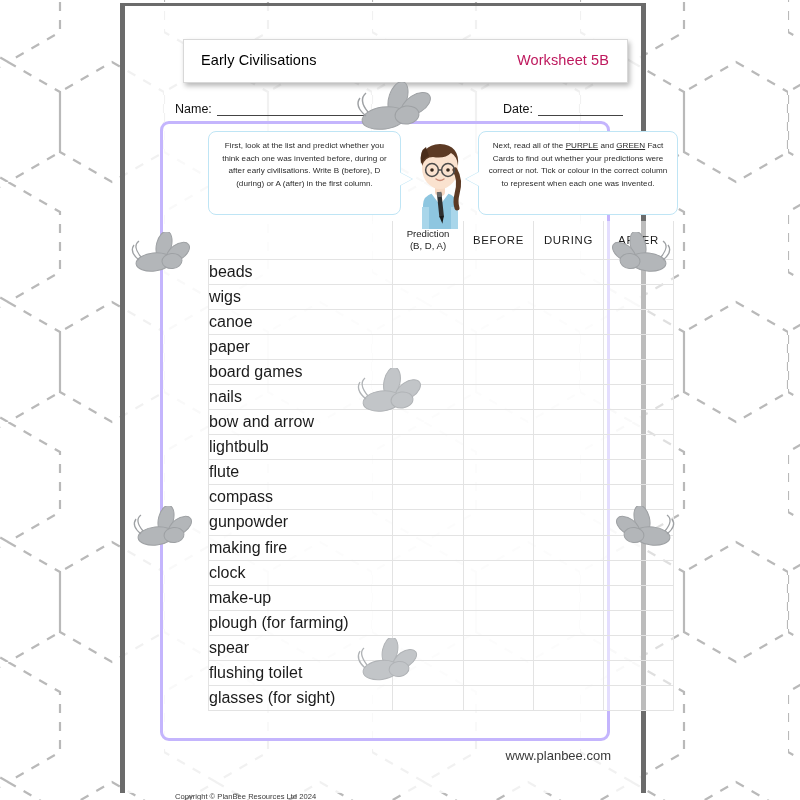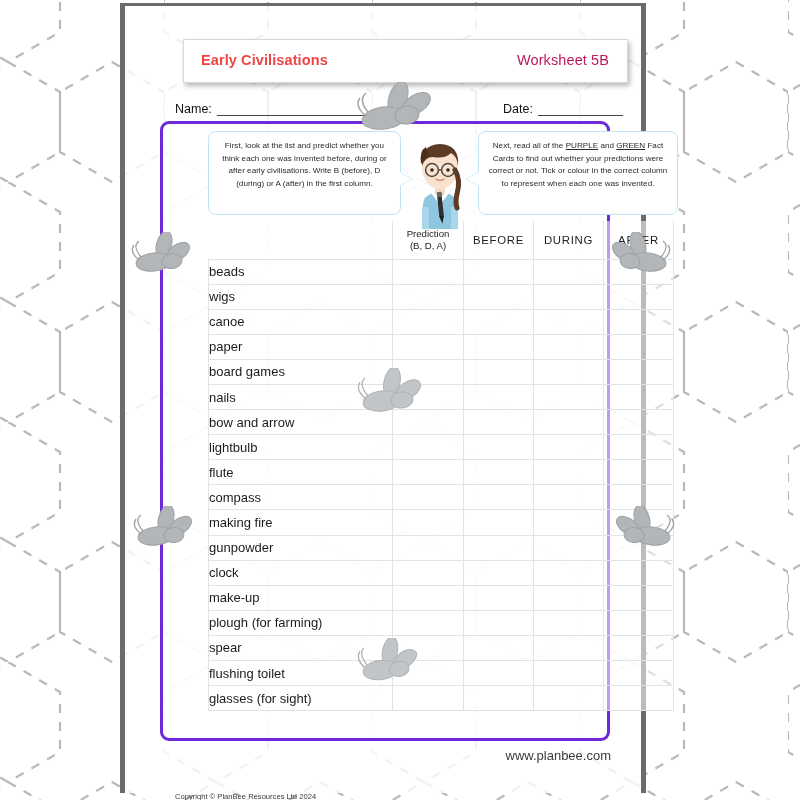--- a/index.html
+++ b/index.html
@@ -51,23 +51,22 @@
     width: 445px; height: 44px;
     background: #ffffff;
     border: 1px solid #d8d8d8;
     box-shadow: 2px 3px 5px rgba(0,0,0,0.28);
     z-index: 6;
   }
   .title-left {
     position: absolute;
     left: 17px; top: 12px;
     font-size: 14.5px;
-    color: #ef4444;
+    color: #000000;
     letter-spacing: 0.1px;
-    font-weight: bold;
   }
   .title-right {
     position: absolute;
     right: 18px; top: 12px;
     font-size: 14.5px;
     color: #be185d;
     letter-spacing: 0.1px;
   }
 
   
@@ -89,21 +88,21 @@
   #name-group { left: 50px; }
   #name-group .nd-rule { width: 153px; }
   #date-group { left: 378px; }
   #date-group .nd-rule { width: 85px; }
 
   
   #blue-frame {
     position: absolute;
     left: 35px; top: 115px;
     width: 450px; height: 620px;
-    border: 3px solid #6d28d9;
+    border: 3px solid #c4b5fd;
     border-radius: 9px;
     background: rgba(255,255,255,0.55);
     z-index: 3;
   }
 
   
   .instruction {
     position: absolute;
     background: #ffffff;
     border: 1.6px solid #bfe5f5;
@@ -185,21 +184,21 @@
     border-bottom: 1px solid #e3e3e3;
   }
   th.hd-cap {
     font-size: 11.4px;
     letter-spacing: 0.7px;
     text-align: center;
     border-bottom: 1px solid #e3e3e3;
   }
   td.item-cell {
     border-left: none;
-    font-size: 13px;
+    font-size: 16px;
     color: #1b1b1b;
     padding-left: 10px;
     white-space: nowrap;
   }
   td.mark-cell { background: transparent; }
 
   
   col.c-item { width: 184px; }
   col.c-pred { width: 71px; }
   col.c-col  { width: 70px; }
@@ -401,28 +400,28 @@
                   <td class="mark-cell"></td>
                 </tr>
                 <tr>
                   <td class="item-cell">compass</td>
                   <td class="mark-cell"></td>
                   <td class="mark-cell"></td>
                   <td class="mark-cell"></td>
                   <td class="mark-cell"></td>
                 </tr>
                 <tr>
+                  <td class="item-cell">gunpowder</td>
+                  <td class="mark-cell"></td>
+                  <td class="mark-cell"></td>
+                  <td class="mark-cell"></td>
+                  <td class="mark-cell"></td>
+                </tr>
+                <tr>
                   <td class="item-cell">making fire</td>
-                  <td class="mark-cell"></td>
-                  <td class="mark-cell"></td>
-                  <td class="mark-cell"></td>
-                  <td class="mark-cell"></td>
-                </tr>
-                <tr>
-                  <td class="item-cell">gunpowder</td>
                   <td class="mark-cell"></td>
                   <td class="mark-cell"></td>
                   <td class="mark-cell"></td>
                   <td class="mark-cell"></td>
                 </tr>
                 <tr>
                   <td class="item-cell">clock</td>
                   <td class="mark-cell"></td>
                   <td class="mark-cell"></td>
                   <td class="mark-cell"></td>

